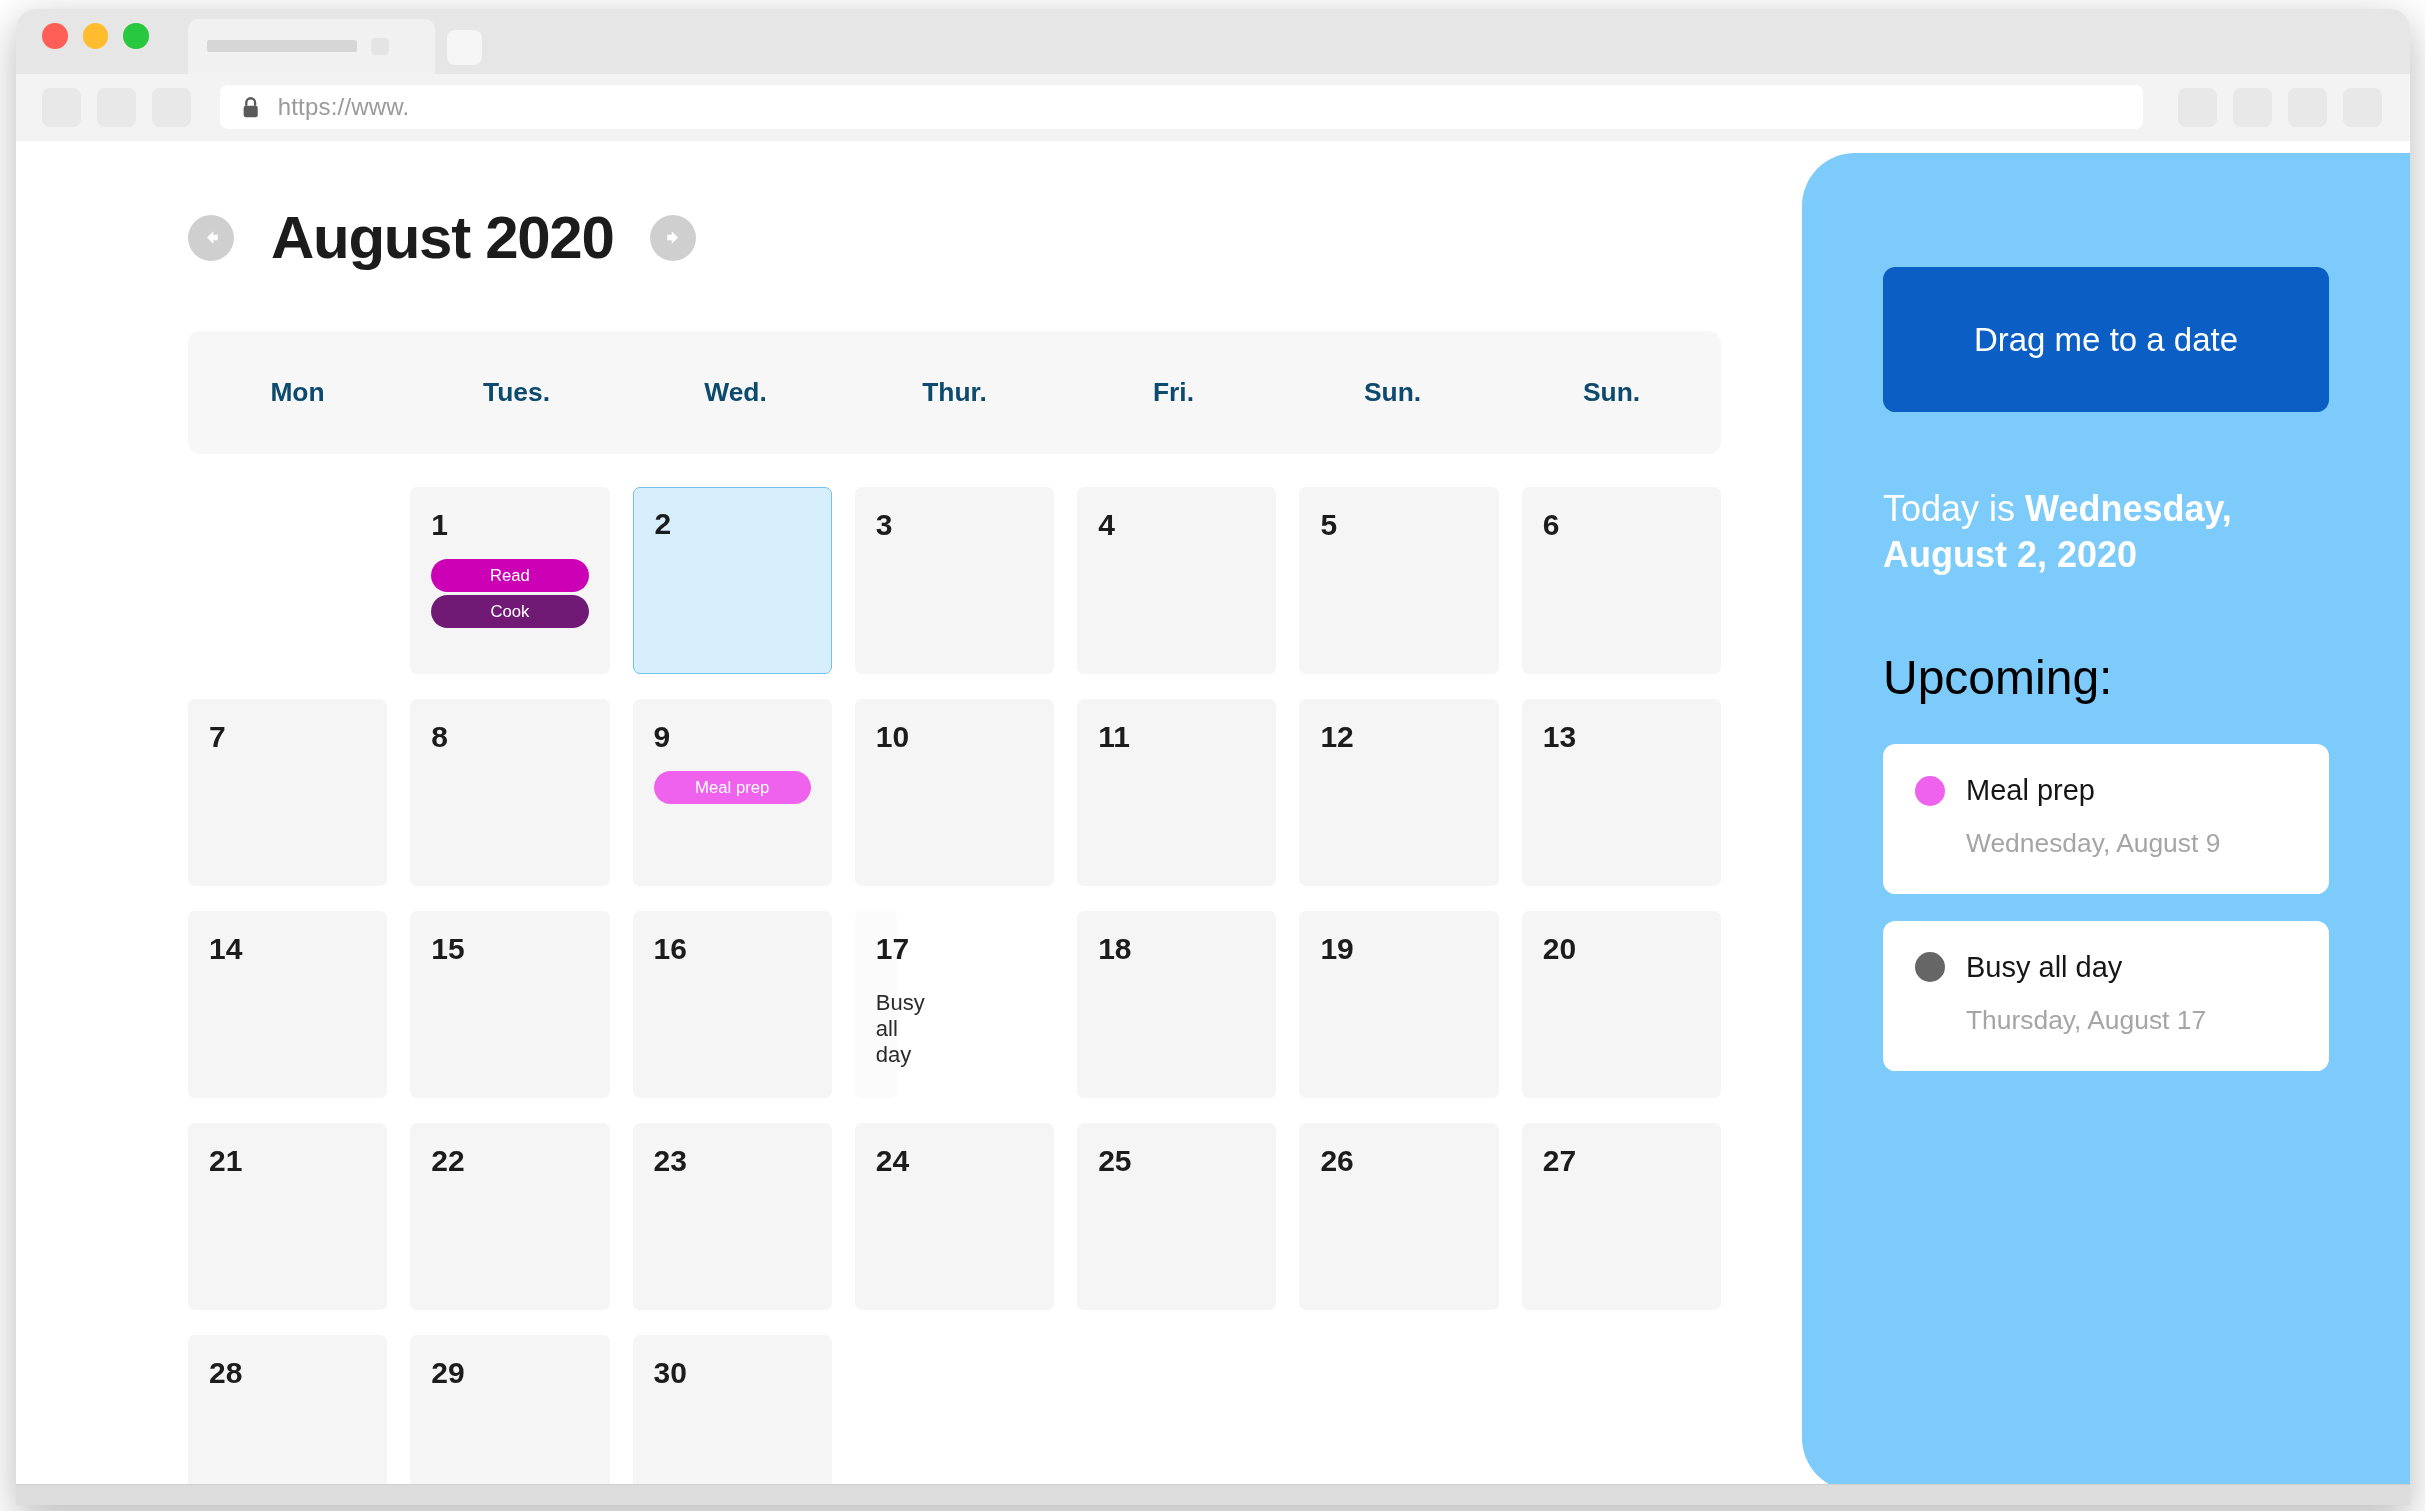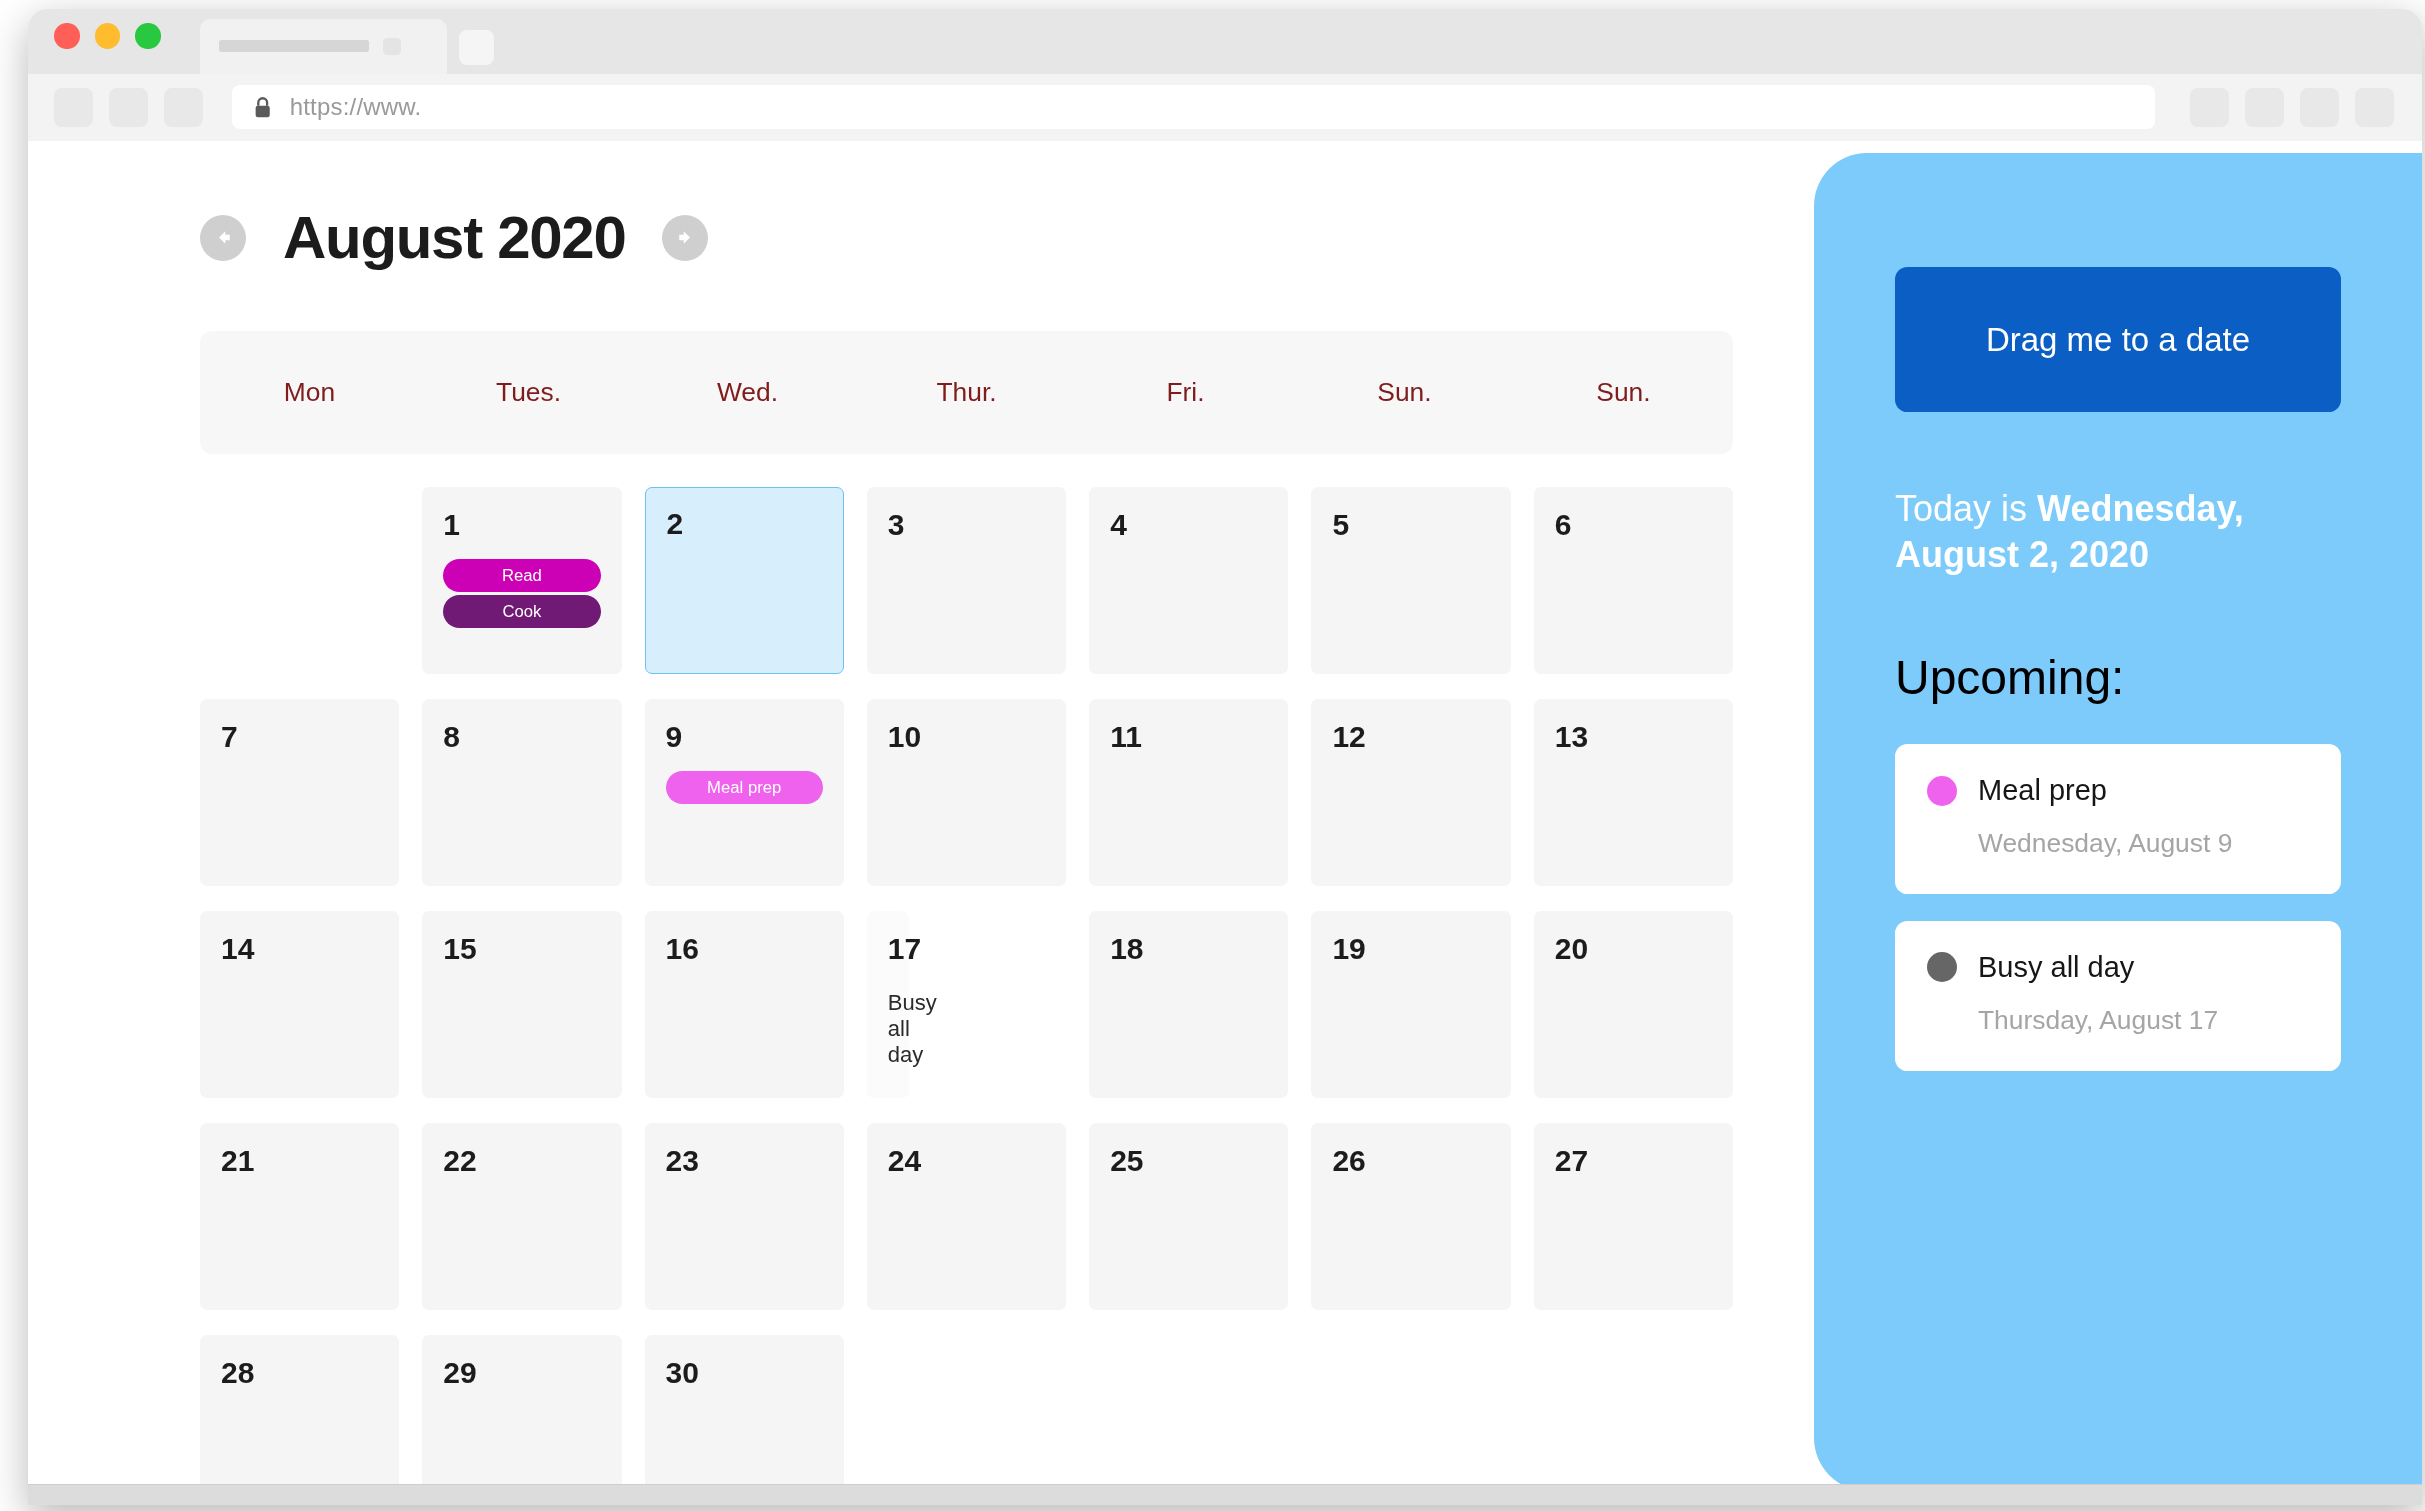--- a/index.html
+++ b/index.html
@@ -18,21 +18,20 @@
     left: 16px;
     top: 8.8px;
     width: 2394px;
     height: 1496px;
     background: #ffffff;
     border-radius: 19.4px 19.4px 0 0;
     box-shadow: 0 12.3px 41px rgba(0,0,0,0.28);
     overflow: hidden;
     display: flex;
     flex-direction: column;
-    margin-left: 12px;
   }
 
   .titlebar {
     height: 65px;
     background: #e6e6e6;
     display: flex;
     align-items: flex-end;
     padding-left: 26.4px;
     flex: 0 0 auto;
     position: relative;
@@ -165,22 +164,23 @@
     height: 123px;
     background: #f7f7f7;
     border-radius: 12.3px;
     display: grid;
     grid-template-columns: repeat(7, 1fr);
     align-items: center;
     margin-bottom: 33px;
   }
   .weekday {
     font-size: 26.4px;
-    color: #7f1d1d;
+    color: #0c4a6e;
     text-align: center;
+    font-weight: bold;
   }
 
   .weeks { width: 1533px; }
   .week-row {
     display: grid;
     grid-template-columns: repeat(7, 1fr);
     column-gap: 23px;
     margin-bottom: 25px;
   }
   .day-cell {

